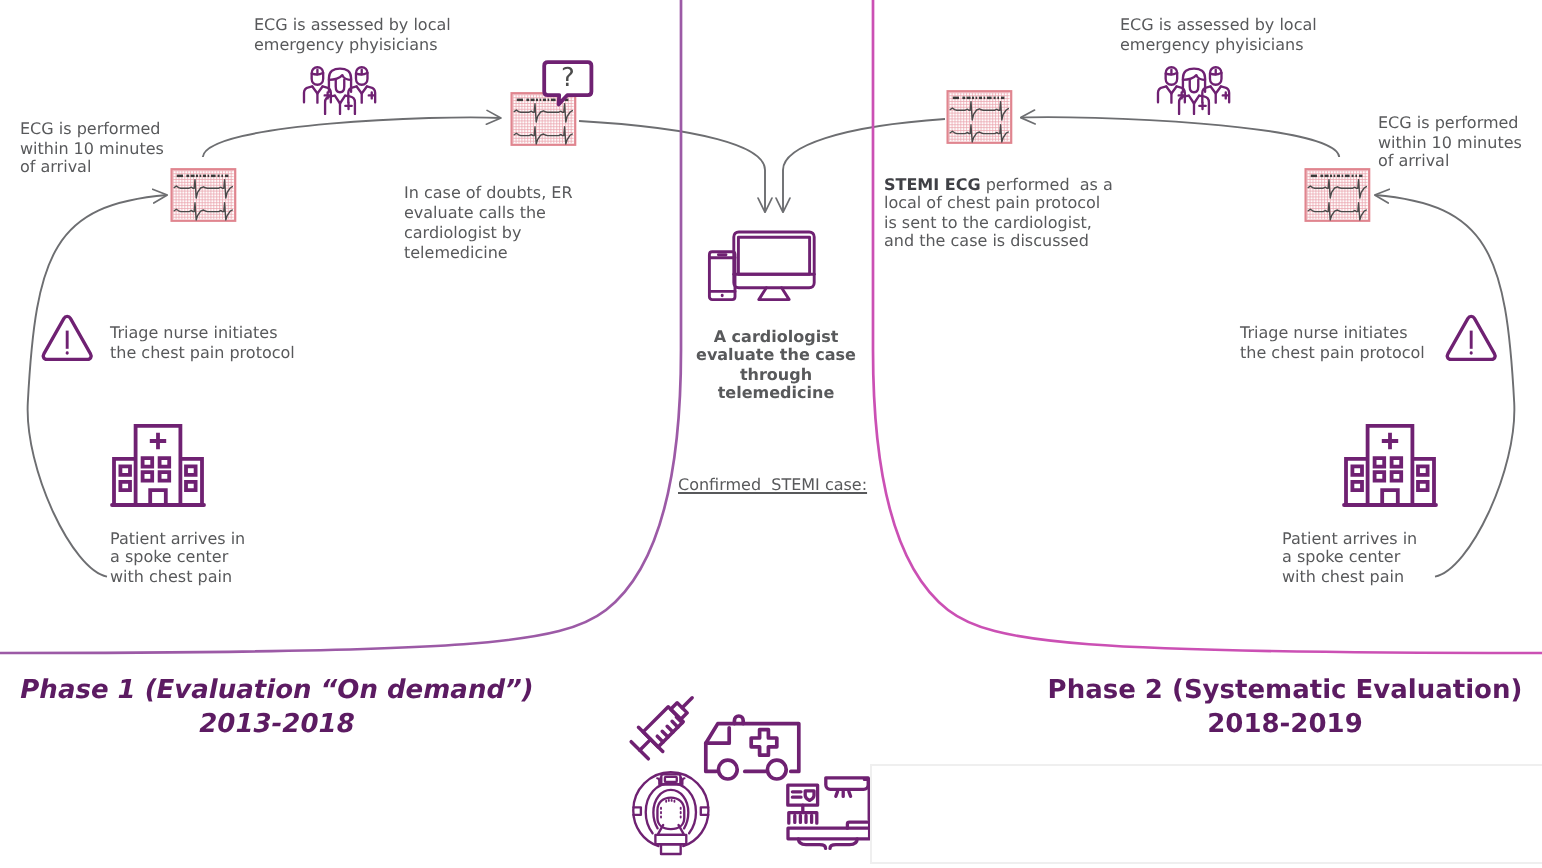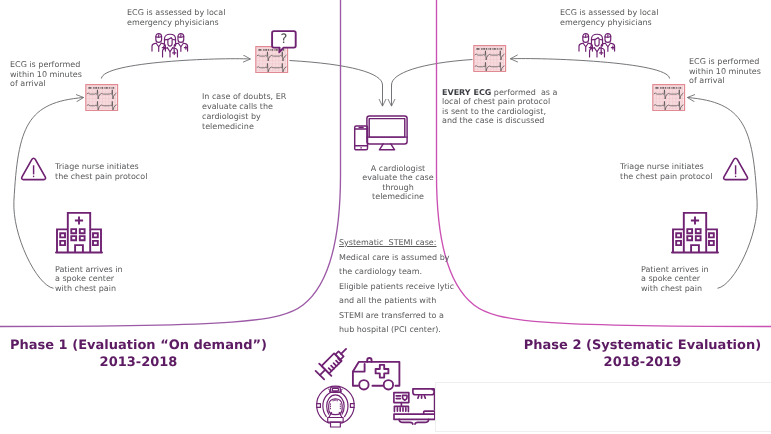--- a/index.html
+++ b/index.html
@@ -466,34 +466,28 @@
   <div class="tx" style="left:202px;top:91.5px;line-height:10.2px;">In case of doubts, ER
 evaluate calls the
 cardiologist by
 telemedicine</div>
   <div class="tx" style="left:55px;top:162px;">Triage nurse initiates
 the chest pain protocol</div>
   <div class="tx" style="left:55px;top:264.5px;">Patient arrives in
 a spoke center
 with chest pain</div>
 
-  <div class="tx" style="left:353px;top:163.5px;width:90px;text-align:center;white-space:pre-line;">A cardiologist
+  <div class="tx" style="left:343px;top:163.5px;width:90px;text-align:center;white-space:pre-line;font-weight:bold;">A cardiologist
 evaluate the case
 through
 telemedicine</div>
 
-  <div class="tx" style="left:339px;top:238px;text-decoration:underline;">Systematic  STEMI case:</div>
-  <div class="tx" style="left:339px;top:251px;line-height:14.4px;">Medical care is assumed by
-the cardiology team.
-Eligible patients receive lytic
-and all the patients with
-STEMI are transferred to a
-hub hospital (PCI center).</div>
-
-  <div class="tx" style="left:442px;top:87.5px;"><span style="font-weight:bold;color:#3f4045;">EVERY ECG</span><span> performed  as a
+  <div class="tx" style="left:339px;top:238px;text-decoration:underline;">Confirmed  STEMI case:</div>
+
+  <div class="tx" style="left:442px;top:87.5px;"><span style="font-weight:bold;color:#3f4045;">STEMI ECG</span><span> performed  as a
 local of chest pain protocol
 is sent to the cardiologist,
 and the case is discussed</span></div>
 
   <div class="tx" style="left:560px;top:8px;">ECG is assessed by local
 emergency phyisicians</div>
   <div class="tx" style="left:689px;top:57px;">ECG is performed
 within 10 minutes
 of arrival</div>
   <div class="tx" style="left:620px;top:162px;">Triage nurse initiates
@@ -511,18 +505,18 @@
   <svg class="ico" style="position:absolute;left:316px;top:385px;" width="39" height="42" viewBox="0 0 50 53">
       <use href="#mri-g"></use>
     </svg>
   <svg class="ico" style="position:absolute;left:393px;top:388px;" width="43" height="39" viewBox="0 0 43 39">
       <use href="#or-g"></use>
     </svg>
 
   <div style="position:absolute;left:435px;top:382px;width:340px;height:48px;
               background:#ffffff;border:1px solid #efefef;border-right:0;"></div>
 
-  <div class="phase" style="left:2px;top:338px;width:273px;">Phase 1 (Evaluation “On demand”)
+  <div class="phase" style="left:2px;top:338px;width:273px;font-style:italic;">Phase 1 (Evaluation “On demand”)
 2013-2018</div>
   <div class="phase" style="left:506px;top:338px;width:273px;">Phase 2 (Systematic Evaluation)
 2018-2019</div>
 
 </div>
 
 </body></html>

